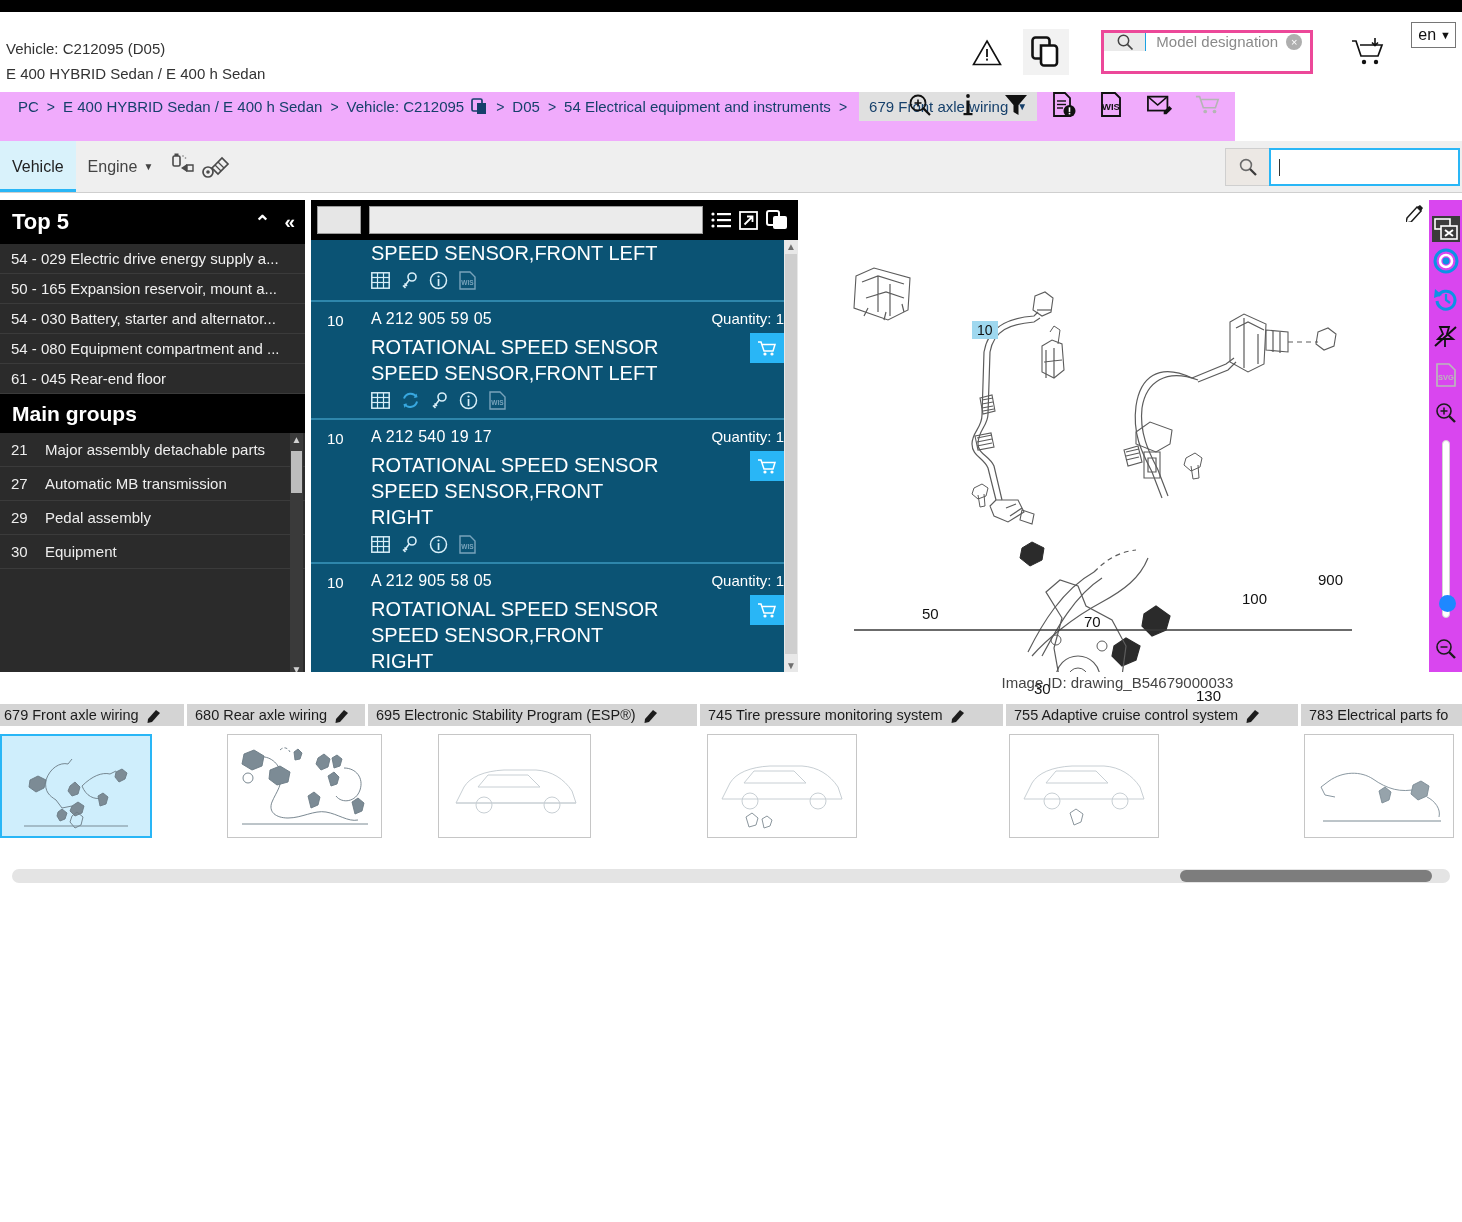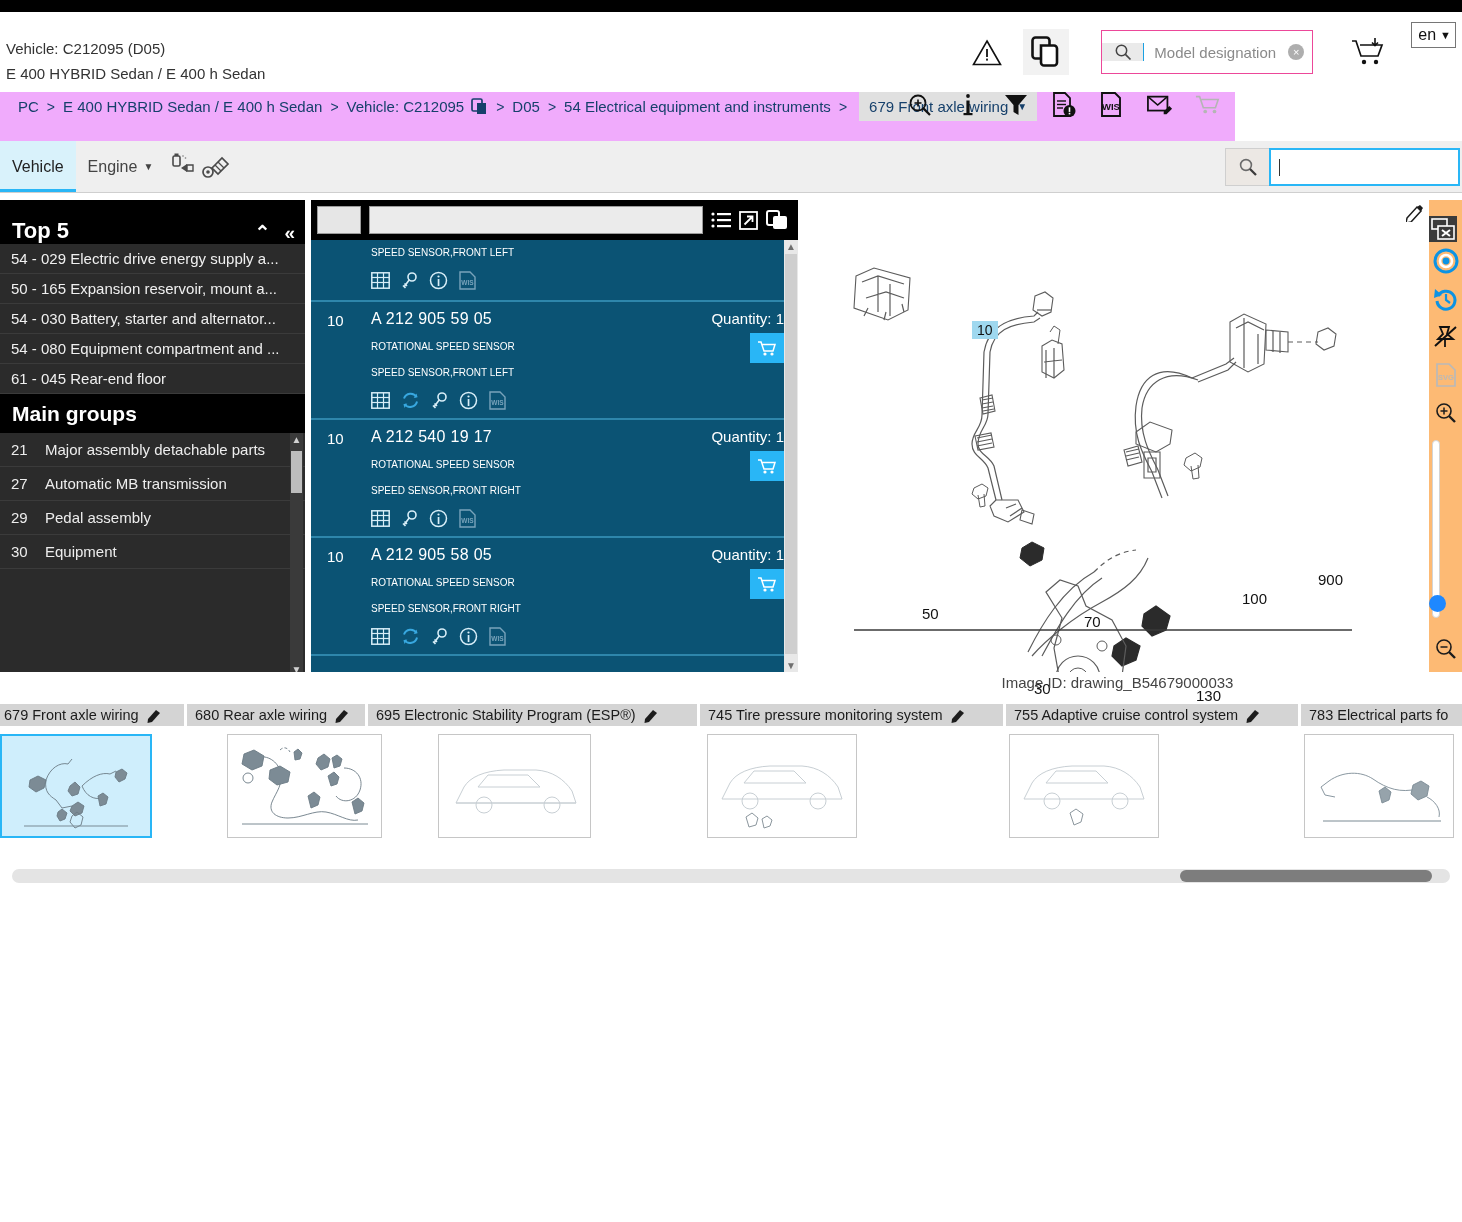--- a/index.html
+++ b/index.html
@@ -32,22 +32,22 @@
     position: absolute; right: 0; top: 0; height: 80px;
     display: flex; align-items: center; gap: 0px;
   }
   .warn-icon { width: 44px; height: 44px; display:flex; align-items:center; justify-content:center; }
   .copy-btn {
     width: 46px; height: 46px; background: #f2f2f2;
     display:flex; align-items:center; justify-content:center;
     margin-left: 14px;
   }
   .searchbox {
-    margin-left: 32px; display: flex; align-items: center;
-    height: 44px; border: 1px solid #ec4899; background:#fff;
+    margin-left: 32px; display: flex; align-items: flex-start;
+    height: 44px; border: 3px solid #ec4899; background:#fff;
     width: 212px;
   }
   .searchbox .sicon {
     width: 42px; background: #eaeaea; display:flex; align-items:center; justify-content:center;
     border-right: 1px solid #1ba1e2;
   }
   .searchbox .sfield {
     flex:1; position: relative; display:flex; align-items:center; padding-left: 10px;
     font-size: 15px; color: #8a8a8a; overflow: hidden; white-space: nowrap;
   }
@@ -111,21 +111,21 @@
     padding-left: 8px; font-size: 14px; color:#222;
   }
   .caretline { display:inline-block; width:1px; height:17px; background:#333; }
 
   
   .sidebar {
     position: absolute; left: 0; top: 200px; width: 305px; height: 472px;
     background: #2b2b2b; color: #fff; overflow: hidden;
   }
   .sb-head {
-    background: #000; height: 44px; display:flex; align-items:flex-end;
+    background: #000; height: 44px; display:flex; align-items:center;
     padding: 0 10px 0 12px; font-size: 22px; font-weight: bold;
   }
   .sb-head .sp { flex: 1; }
   .sb-head .hicon { font-size: 19px; margin-left: 14px; }
   .sb-item {
     height: 30px; display:flex; align-items:center; padding: 0 10px 0 11px;
     font-size: 15px; color: #f0f0f0; border-bottom: 1px solid #3b3b3b;
     white-space: nowrap; overflow: hidden;
   }
   .sb-sub { background:#2b2b2b; }
@@ -167,37 +167,37 @@
   .pbscroll .ar.dn { bottom: 1px; }
   .p-row {
     position: relative; padding: 8px 14px 8px 16px; color: #fff;
     border-bottom: 2px solid #2e86ab; min-height: 62px;
   }
   .p-row.partial { padding-top: 0; }
   .p-grid { display: flex; }
   .p-pos { width: 44px; font-size: 15px; flex: none; padding-top: 2px; }
   .p-main { flex: 1; }
   .p-num { font-size: 16px; letter-spacing: .3px; margin-bottom: 6px; }
-  .p-desc { font-size: 10px; line-height: 26px; }
+  .p-desc { font-size: 20px; line-height: 26px; }
   .p-icons { display:flex; align-items:center; gap: 11px; margin-top: 5px; }
   .p-right { width: 120px; flex: none; text-align: right; }
   .p-qty { font-size: 15px; }
   .cart-sq {
     width: 34px; height: 30px; background: #29b6f6; margin-left: auto; margin-top: 6px;
     display:flex; align-items:center; justify-content:center;
   }
 
   
   .drawing {
     position: absolute; left: 806px; top: 200px; width: 623px; height: 472px; background:#fff;
   }
   .drawbox { position:absolute; inset: 0; }
   .drawtools {
     position: absolute; left: 1429px; top: 200px; width: 33px; height: 472px;
-    background: #fdba74; display:flex; flex-direction:column; 
+    background: #d946ef; display:flex; flex-direction:column; align-items:center;
   }
   .dt { width: 33px; height: 38px; display:flex; align-items:center; justify-content:center; }
   .dt.closeb { background: #3b3b3b; width: 28px; height: 26px; margin-top: 16px; }
   .slider-wrap { position: relative; width: 14px; height: 178px; margin-top: 8px; }
   .slider-track {
     position:absolute; left: 3px; top: 0; width: 8px; height: 178px;
     background:#fff; border: 1px solid #d4d4d4; border-radius: 5px;
   }
   .slider-knob {
     position:absolute; left: 0; top: 155px; width: 17px; height: 17px; border-radius: 50%;

